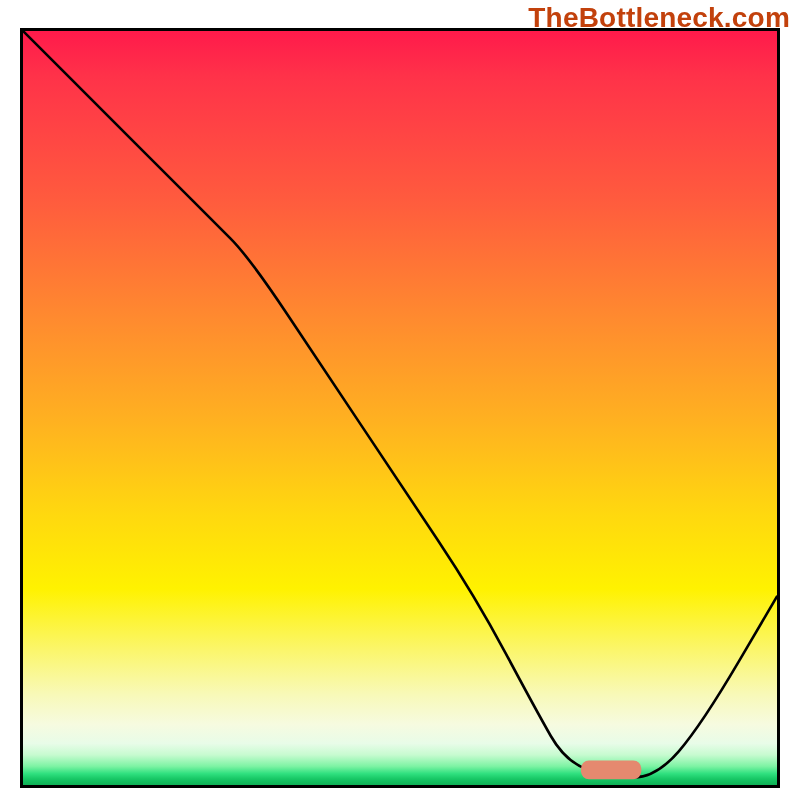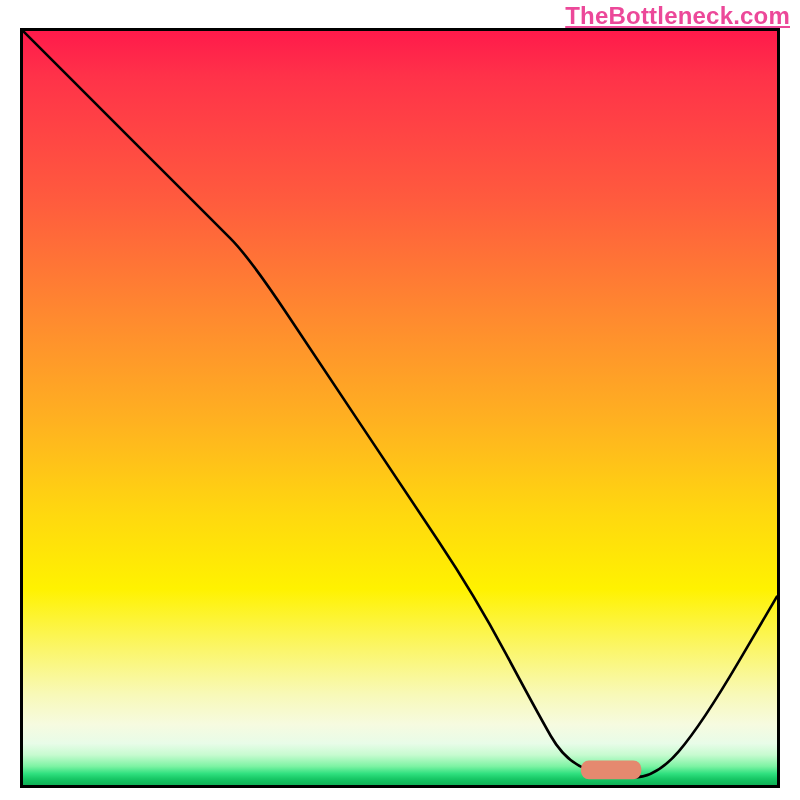--- a/index.html
+++ b/index.html
@@ -13,26 +13,25 @@
   }
   .stage {
     position: relative;
     width: 800px;
     height: 800px;
   }
   .watermark {
     position: absolute;
     top: 2px;
     right: 10px;
-    font-size: 24px;
+    font-size: 28px;
     font-weight: 600;
-    color: #ec4899;
+    color: #c2410c;
     letter-spacing: 0.2px;
     z-index: 5;
-    text-decoration: underline;
   }
   .plot-frame {
     position: absolute;
     left: 20px;
     top: 28px;
     width: 760px;   
     height: 760px;  
     border: 3px solid #000;
     box-sizing: border-box;
     overflow: hidden;

